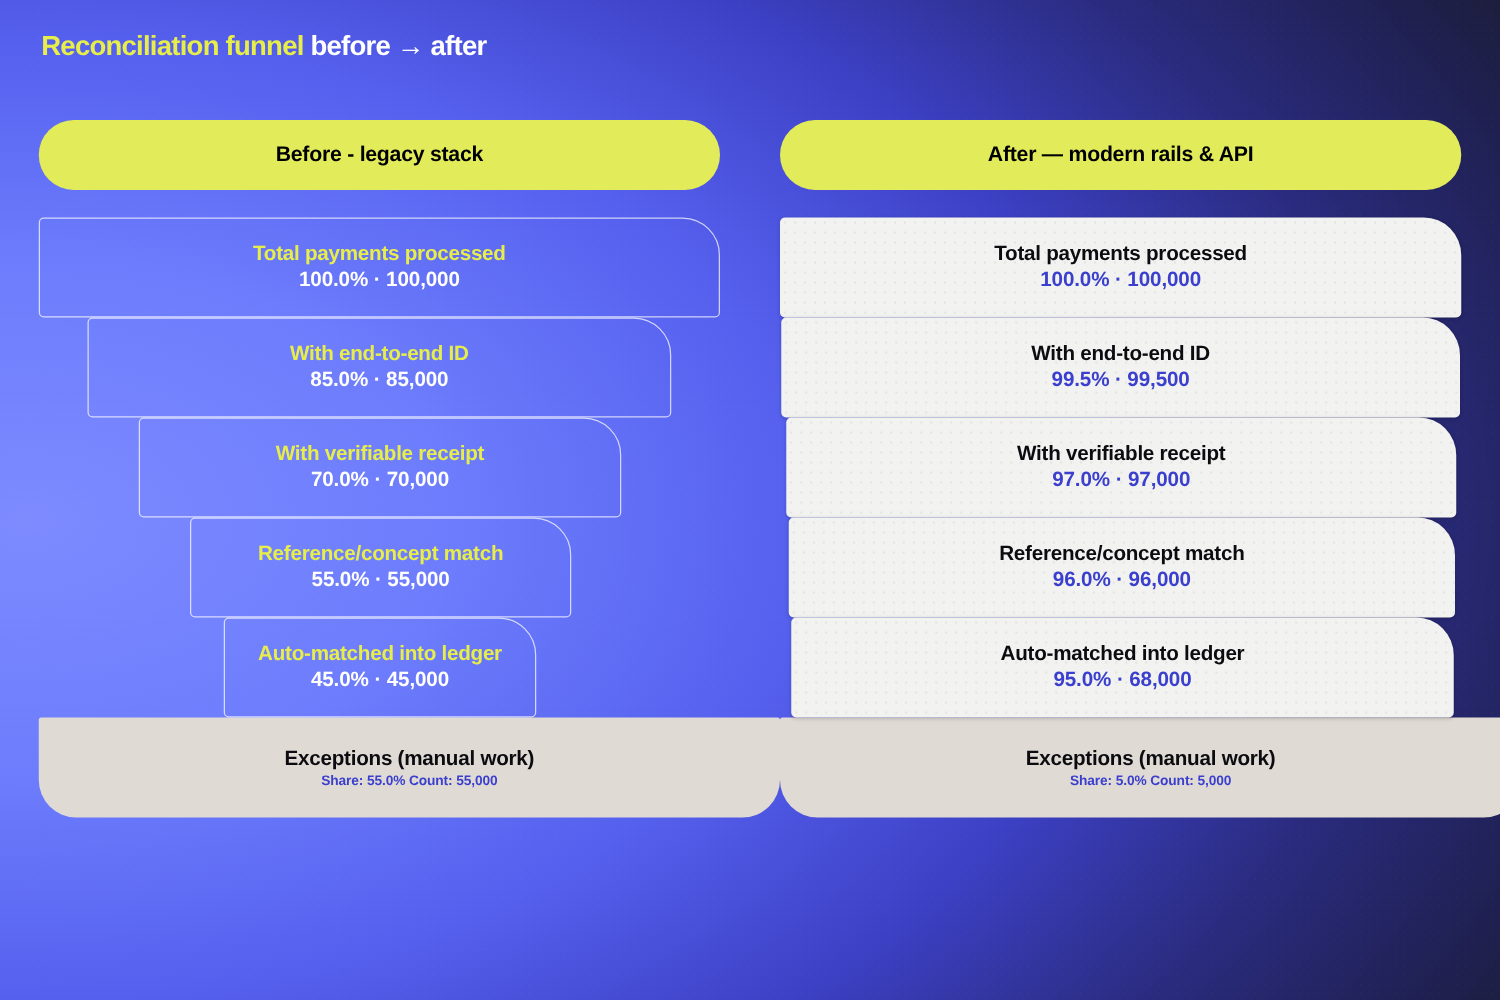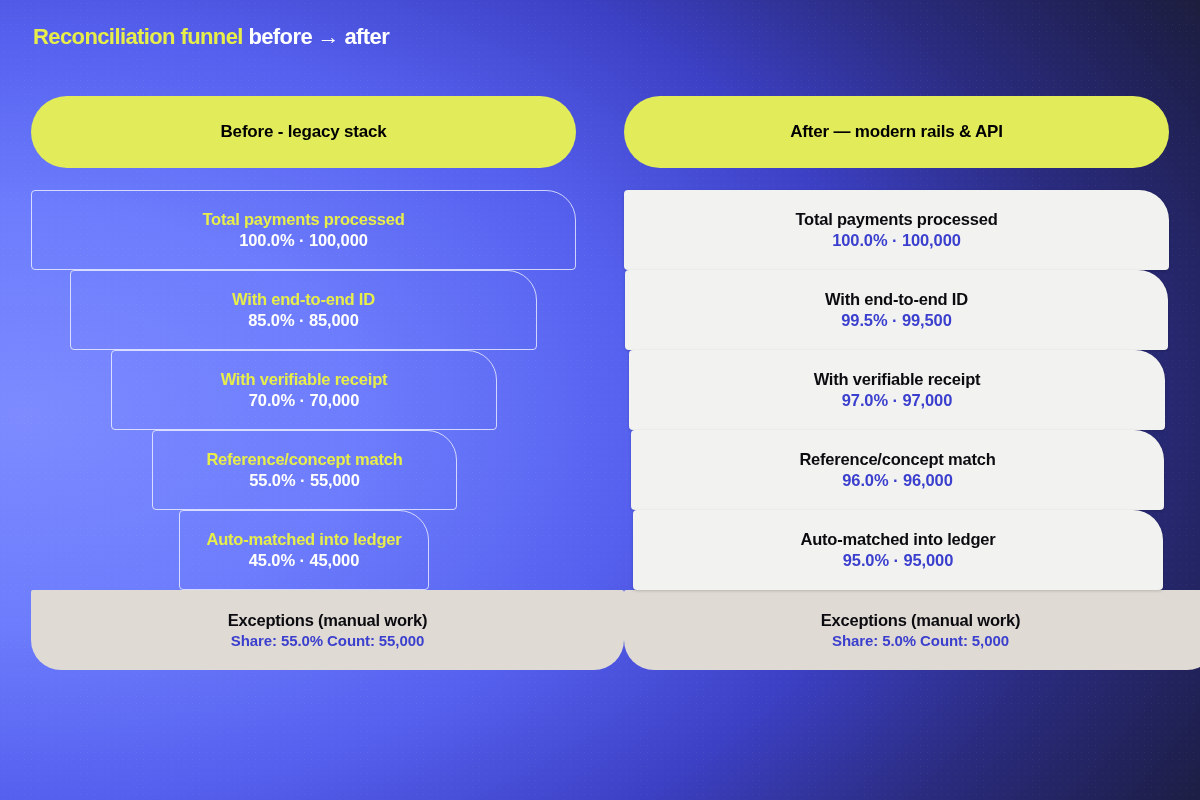--- a/index.html
+++ b/index.html
@@ -55,21 +55,21 @@
   
   .col {
     position: absolute;
     top: 96px;
   }
   .col.left  { left: 31px;  width: 545px; }
   .col.right { left: 624px; width: 545px; }
 
   
   .pill {
-    height: 72px;
+    height: 56px;
     border-radius: 36px;
     background: #E2EC5A;
     display: flex;
     align-items: center;
     justify-content: center;
     color: #000000;
     font-size: 17px;
     font-weight: 700;
     letter-spacing: -0.2px;
   }
@@ -157,21 +157,21 @@
   }
   .exceptions .exc-label {
     color: #0B0B10;
     font-size: 16.5px;
     font-weight: 700;
     letter-spacing: -0.2px;
     white-space: nowrap;
   }
   .exceptions .exc-value {
     color: #3B3FCE;
-    font-size: 15px;
+    font-size: 11px;
     font-weight: 700;
     letter-spacing: -0.1px;
     white-space: nowrap;
     margin-top: 2px;
   }
 </style>
 </head>
 <body>
 
 <div id="bg"></div>
@@ -249,21 +249,21 @@
         <div class="step-value">97.0% · 97,000</div>
       </div>
 
       <div class="step" style="width:533px; margin-left:7px;">
         <div class="step-label">Reference/concept match</div>
         <div class="step-value">96.0% · 96,000</div>
       </div>
 
       <div class="step" style="width:530px; margin-left:9px;">
         <div class="step-label">Auto-matched into ledger</div>
-        <div class="step-value">95.0% · 95,000</div>
+        <div class="step-value">95.0% · 68,000</div>
       </div>
 
     </div>
 
     <div class="exceptions">
       <div class="exc-label">Exceptions (manual work)</div>
       <div class="exc-value">Share: 5.0% Count: 5,000</div>
     </div>
 
   </div>

